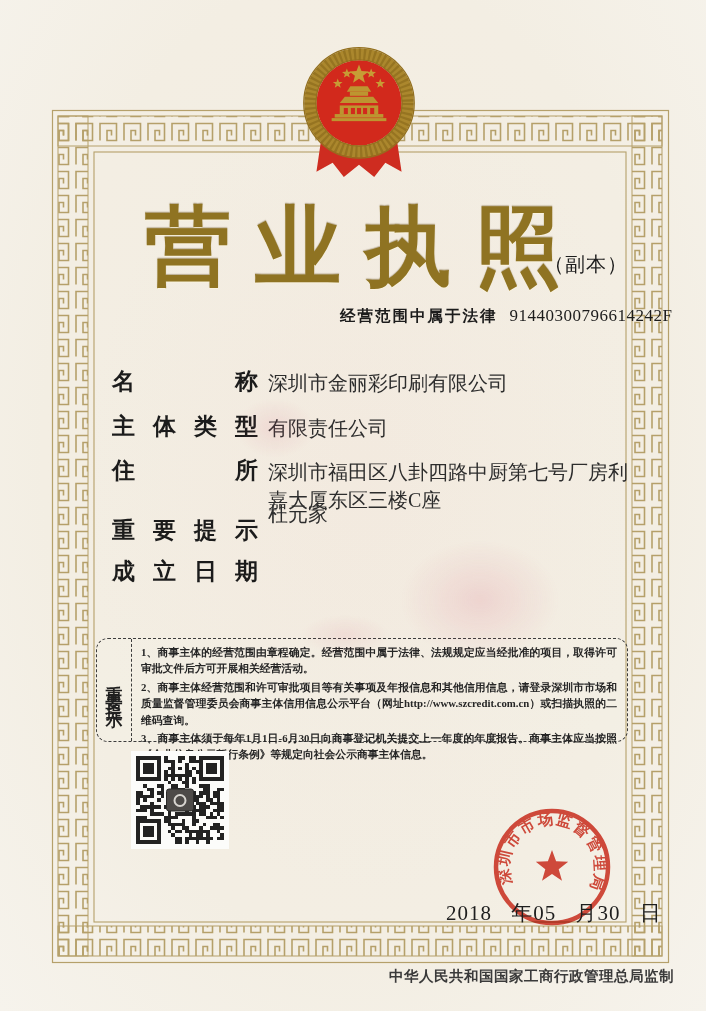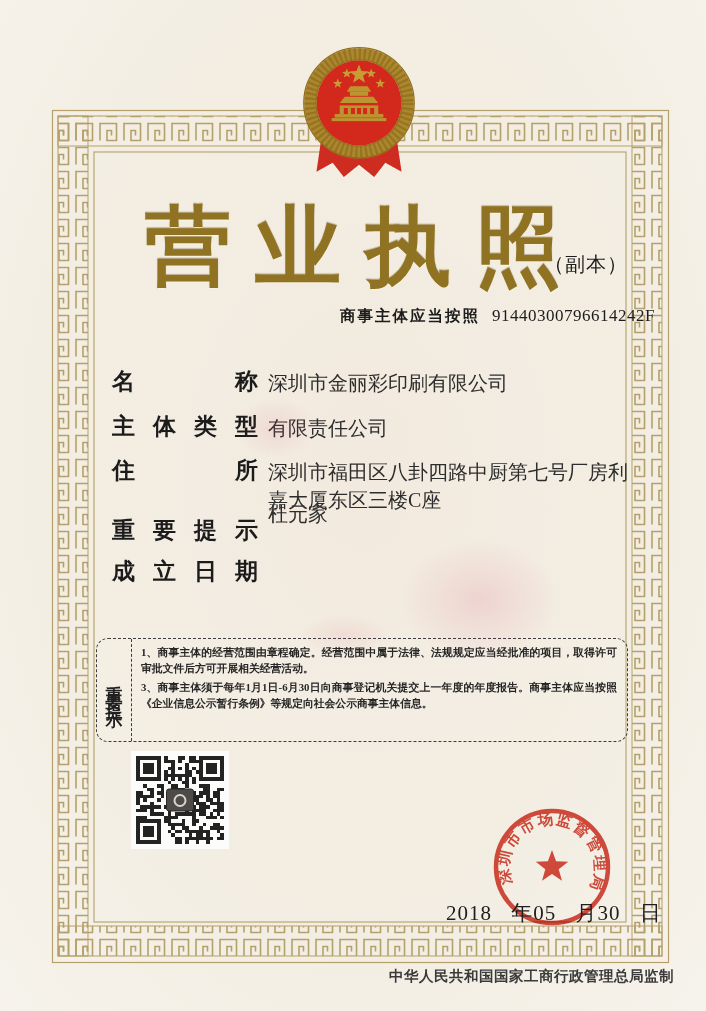--- a/index.html
+++ b/index.html
@@ -106,21 +106,21 @@
       <rect x="73" y="73" width="4" height="6"></rect>
       <rect x="79" y="73" width="4" height="6"></rect>
       <rect x="86" y="73" width="4" height="6"></rect>
     </g>
   </svg>
 
   <h1 class="title">营业执照</h1>
   <span class="copy-label">（副本）</span>
 
   <div class="credit-line">
-    <span class="lbl">商事主体应当按照</span>
+    <span class="lbl">经营范围中属于法律</span>
     <span class="code">91440300796614242F</span>
   </div>
 
   <div class="field-label" style="top:368px">名称</div>
   <div class="field-value" style="top:369px">深圳市金丽彩印刷有限公司</div>
 
   <div class="field-label" style="top:413px">主体类型</div>
   <div class="field-value" style="top:414px">有限责任公司</div>
 
   <div class="field-label" style="top:457px">住所</div>
@@ -128,20 +128,21 @@
 
   <div class="field-label" style="top:517px">重要提示</div>
   <div class="field-value" style="top:500px">杜元家</div>
 
   <div class="field-label" style="top:558px">成立日期</div>
 
   <div class="notice">
     <div class="notice-side">重要提示</div>
     <div class="notice-body">
       <p>1、商事主体的经营范围由章程确定。经营范围中属于法律、法规规定应当经批准的项目，取得许可审批文件后方可开展相关经营活动。</p>
+      <p>2、商事主体经营范围和许可审批项目等有关事项及年报信息和其他信用信息，请登录深圳市市场和质量监督管理委员会商事主体信用信息公示平台（网址http://www.szcredit.com.cn）或扫描执照的二维码查询。</p>
       <p>3、商事主体须于每年1月1日-6月30日向商事登记机关提交上一年度的年度报告。商事主体应当按照《企业信息公示暂行条例》等规定向社会公示商事主体信息。</p>
     </div>
   </div>
 
   <div class="qr">
     <div class="qr-modules">
         <i style="grid-row:1;grid-column:1"></i>
         <i style="grid-row:1;grid-column:2"></i>
         <i style="grid-row:1;grid-column:3"></i>
         <i style="grid-row:1;grid-column:4"></i>

